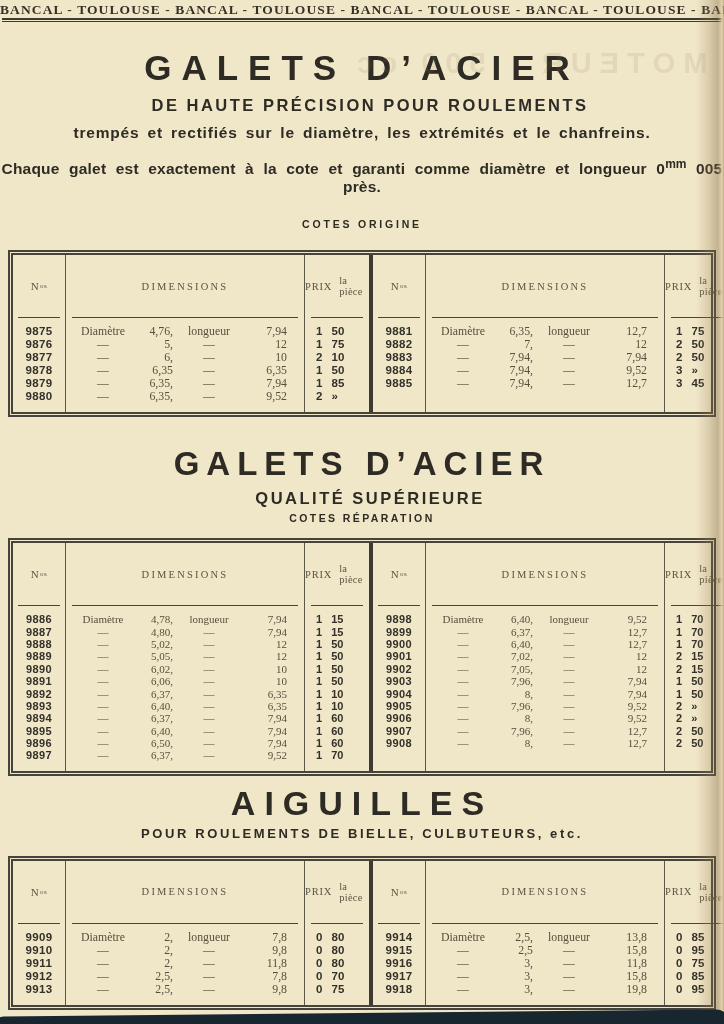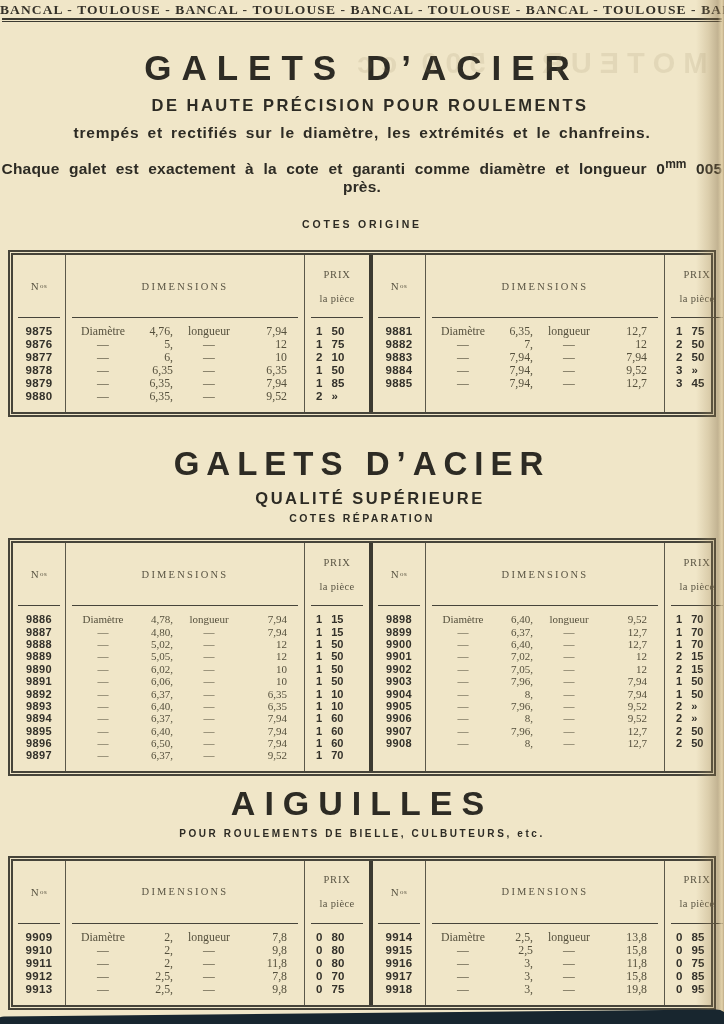--- a/index.html
+++ b/index.html
@@ -26,39 +26,39 @@
   
   .h1{margin-top:26px;text-align:center;font-weight:700;font-size:35px;line-height:40px;letter-spacing:10px;color:var(--ink);}
   .h2{margin-top:28px;text-align:center;font-weight:700;font-size:33px;line-height:38px;letter-spacing:7px;color:var(--ink);}
   .h3{margin-top:8px;text-align:center;font-weight:700;font-size:34px;line-height:38px;letter-spacing:9px;color:var(--ink);}
   .sub-big{margin-top:8px;text-align:center;font-weight:700;font-size:16.5px;line-height:18px;letter-spacing:2.5px;color:var(--ink);padding-left:16px;}
   .sub-med{margin-top:10px;text-align:center;font-weight:700;font-size:15.5px;line-height:18px;letter-spacing:.8px;word-spacing:3px;color:var(--ink);}
   .guarantee{margin-top:13px;text-align:center;font-weight:700;font-size:15.5px;line-height:18px;letter-spacing:.2px;word-spacing:5px;color:var(--ink);}
   .guarantee sup{font-size:12px;letter-spacing:0;}
   .caption{margin-top:22px;text-align:center;font-weight:700;font-size:10.5px;line-height:13px;letter-spacing:2.8px;color:var(--ink);}
   .caption2{margin-top:5px;text-align:center;font-weight:700;font-size:10.5px;line-height:12px;letter-spacing:2.4px;color:var(--ink);}
-  .sub3{margin-top:5px;text-align:center;font-weight:700;font-size:10px;line-height:13px;letter-spacing:2.6px;color:var(--ink);}
+  .sub3{margin-top:5px;text-align:center;font-weight:700;font-size:13px;line-height:13px;letter-spacing:2.6px;color:var(--ink);}
   .mt6{margin-top:6px;}
 
   
   .tbl{display:flex;margin:0 8px;border:5px double var(--line);background:var(--paper);}
   .t1{margin-top:19px;}
   .t2{margin-top:14px;}
   .t3{margin-top:16px;}
   .half{flex:1;position:relative;display:flex;flex-direction:column;}
   .vl{position:absolute;top:0;bottom:0;width:1px;background:var(--lineSoft);}
   .vl1{left:52px;}
   .vl2{right:64px;}
   .divider{width:7px;border-left:2.5px solid #3c3a31;border-right:2.5px solid #3c3a31;}
 
   .thead{display:flex;height:62px;font-family:"Liberation Serif",serif;color:#5a5544;}
   .h-no{width:52px;display:flex;align-items:center;justify-content:center;font-size:11px;letter-spacing:.5px;}
   .h-no sup{font-size:7px;margin-left:1px;}
   .h-dim{flex:1;display:flex;align-items:center;justify-content:center;font-size:10.5px;letter-spacing:2.2px;}
-  .h-prix{width:64px;display:flex;flex-direction:column;align-items:center;justify-content:center;gap:13px;font-size:10.5px;letter-spacing:.8px;}
+  .h-prix{width:64px;display:flex;flex-direction:row;align-items:center;justify-content:center;gap:7px;font-size:10.5px;letter-spacing:.8px;}
   .h-prix .pp{font-size:10.5px;letter-spacing:.3px;}
   .hrule{display:flex;height:2px;}
   .hrule i{display:block;border-top:1.5px solid var(--line);}
   .hrule .s1{width:42px;margin:0 5px;}
   .hrule .s2{flex:1;margin:0 7px;}
   .hrule .s3{width:52px;margin:0 6px;}
 
   .rows{padding-top:6px;}
   .row{display:flex;height:13px;line-height:13px;}
   .t2 .row{height:12.4px;line-height:12.4px;}

